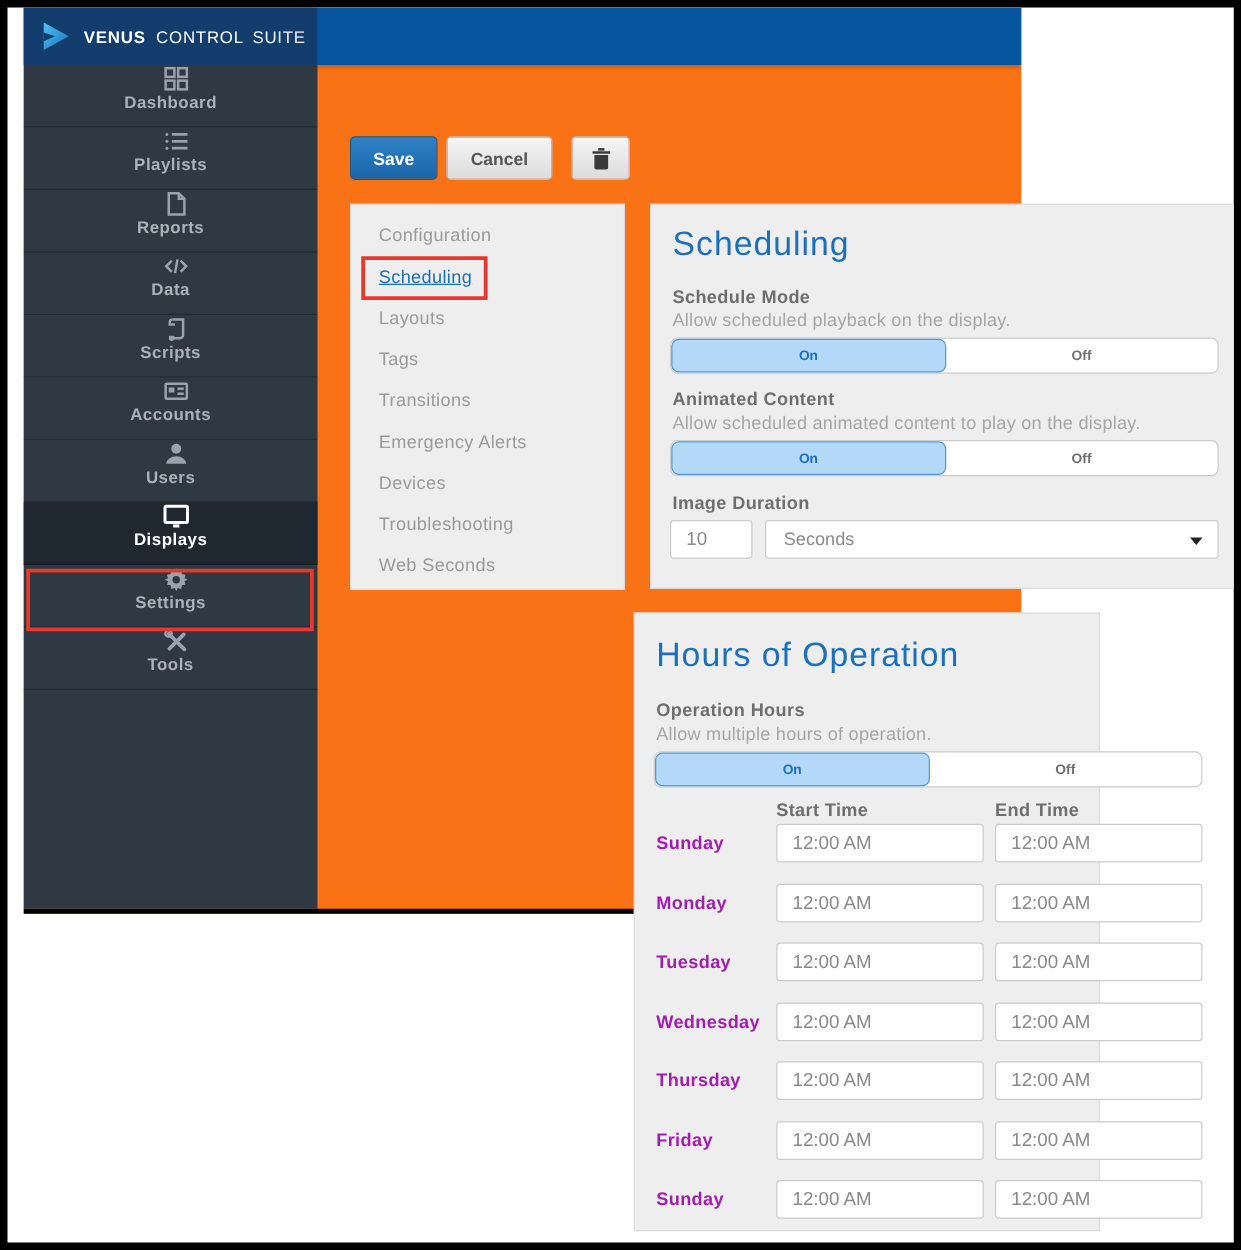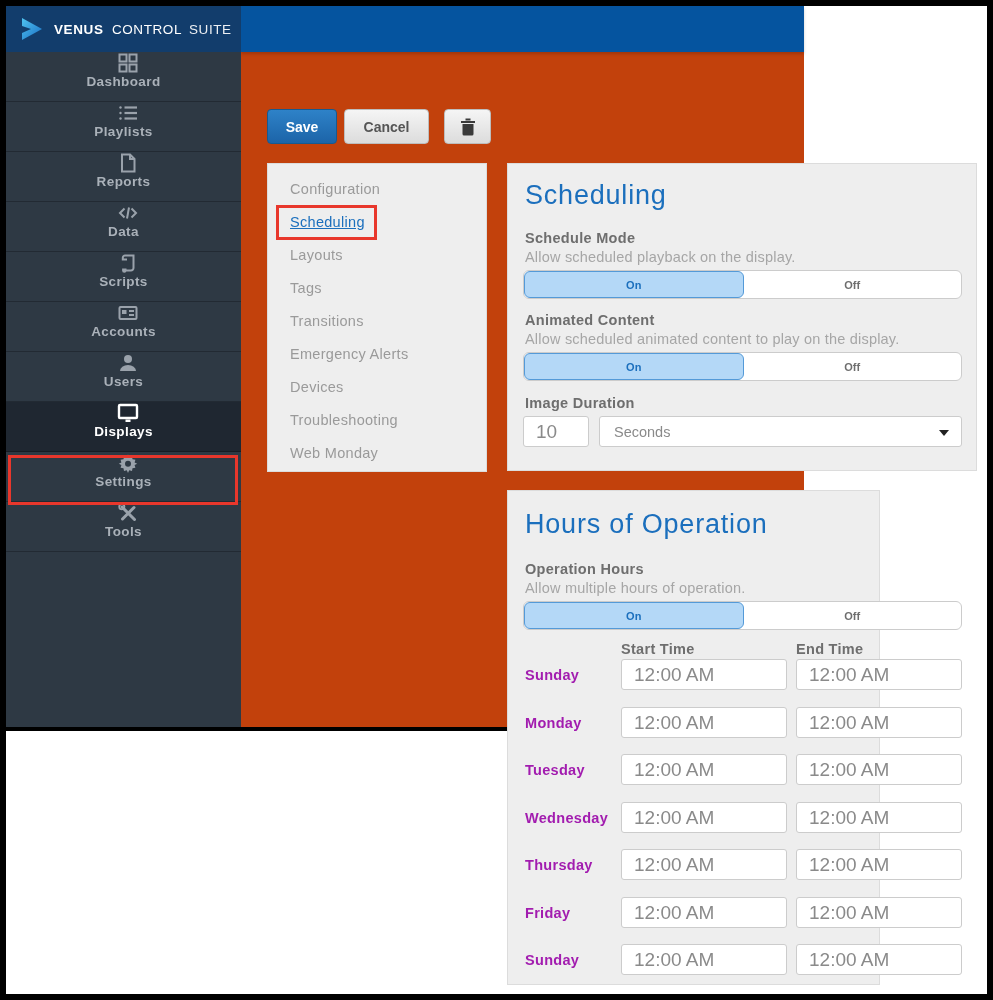--- a/index.html
+++ b/index.html
@@ -1,22 +1,22 @@
 <!DOCTYPE html>
 <html><head>
 <meta charset="utf-8">
 <style>
   html,body{margin:0;padding:0;background:#fff;}
   body{font-family:"Liberation Sans",sans-serif;-webkit-font-smoothing:antialiased;}
   .frame{position:relative;width:993px;height:1000px;box-sizing:border-box;
          border:6px solid #000;background:#fff;overflow:hidden;}
 
   
-  .app-region{position:absolute;left:0;top:0;width:798px;height:721px;
-              background:#c2410c;border-bottom:4px solid #000;z-index:1;}
+  .app-region{position:absolute;left:13px;top:0;width:798px;height:721px;
+              background:#f97316;border-bottom:4px solid #000;z-index:1;}
 
   
   .topbar{position:absolute;left:235px;top:0;right:0;height:46px;background:#05549f;
           box-shadow:0 2px 3px rgba(0,0,0,.18);}
 
   
   .sidebar{position:absolute;left:0;top:0;width:235px;height:721px;background:#2e3944;}
   .sidebar-header{height:46px;background:#123d6c;display:flex;align-items:center;padding-left:13px;box-sizing:border-box;}
   .brand-logo{width:26px;height:26px;margin-right:9px;flex:0 0 auto;}
   .brand-text{color:#fff;font-size:13.5px;letter-spacing:.6px;white-space:nowrap;}
@@ -57,21 +57,21 @@
   .panel-title{position:absolute;left:17px;color:#1b6fbd;font-size:27px;font-weight:400;letter-spacing:.8px;}
   .fld-label{position:absolute;left:17px;font-size:14.5px;font-weight:700;color:#6e6e6e;letter-spacing:.3px;}
   .fld-desc{position:absolute;left:17px;font-size:14.5px;color:#a6a6a6;letter-spacing:.2px;}
   .toggle{position:absolute;left:15px;width:439px;height:29px;background:#fff;border:1px solid #ccc;
           border-radius:6px;display:flex;box-sizing:border-box;}
   .toggle .seg{flex:1;display:flex;align-items:center;justify-content:center;
                font-size:11px;font-weight:700;cursor:pointer;box-sizing:border-box;}
   .toggle .seg.on{background:#b4d8f7;border:1px solid #549ad8;border-radius:6px;color:#1b6fbd;}
   .toggle .seg.off{color:#6e6e6e;}
   .tbox{position:absolute;background:#fff;border:1px solid #ccc;border-radius:3px;box-sizing:border-box;
-        font-family:"Liberation Sans",sans-serif;font-size:19px;color:#8a8a8a;padding:0 0 0 12px;outline:none;}
+        font-family:"Liberation Sans",sans-serif;font-size:15px;color:#8a8a8a;padding:0 0 0 12px;outline:none;}
   .select{position:absolute;background:#fff;border:1px solid #ccc;border-radius:3px;box-sizing:border-box;
           display:flex;align-items:center;padding-left:14px;font-size:14.5px;color:#8a8a8a;cursor:pointer;}
   .select .arrow{position:absolute;right:12px;top:50%;margin-top:-2px;width:0;height:0;
                  border-left:5px solid transparent;border-right:5px solid transparent;border-top:6px solid #222;}
   .col-head{position:absolute;font-size:14.5px;font-weight:700;color:#6e6e6e;letter-spacing:.3px;}
   .day-label{position:absolute;left:17px;font-size:14.5px;font-weight:700;color:#a21caf;letter-spacing:.3px;}
   svg{display:block;}
 </style>
 </head>
 <body>
@@ -223,21 +223,21 @@
       <div class="subnav-item">Configuration</div>
       <div class="subnav-item active">
         <a href="#">Scheduling</a>
       </div>
       <div class="subnav-item">Layouts</div>
       <div class="subnav-item">Tags</div>
       <div class="subnav-item">Transitions</div>
       <div class="subnav-item">Emergency Alerts</div>
       <div class="subnav-item">Devices</div>
       <div class="subnav-item">Troubleshooting</div>
-      <div class="subnav-item">Web Monday</div>
+      <div class="subnav-item">Web Seconds</div>
       <div class="annot annot-scheduling"></div>
     </div>
 
     <div class="panel panel-scheduling">
       <div class="panel-title" style="top:16px;">Scheduling</div>
       <div class="fld-label" style="top:66px;">Schedule Mode</div>
       <div class="fld-desc" style="top:85px;">Allow scheduled playback on the display.</div>
       <div class="toggle" style="top:106px;">
         <div class="seg on">On</div>
         <div class="seg off">Off</div>

